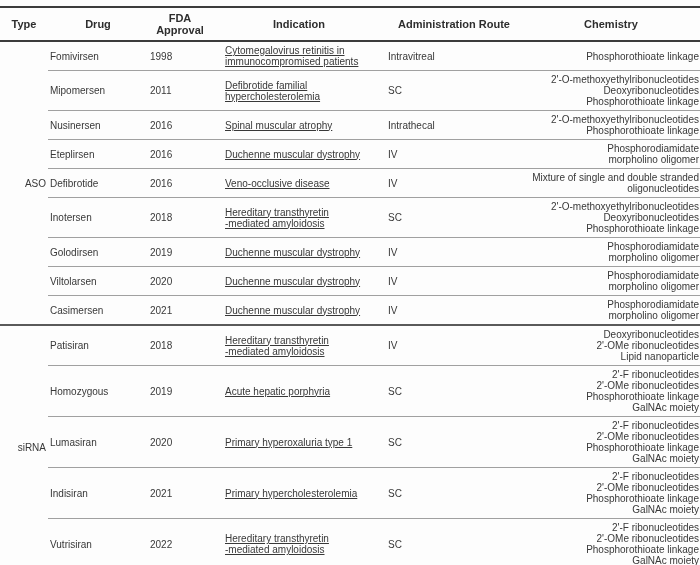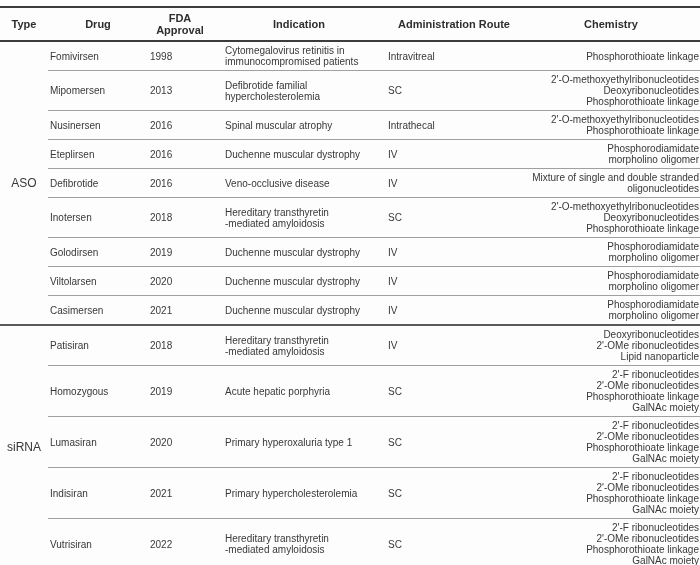--- a/index.html
+++ b/index.html
@@ -44,31 +44,32 @@
     white-space: pre-line;
   }
   tbody td {
     font-size: 10px;
     line-height: 11px;
     vertical-align: middle;
     padding: 3px 2px;
     white-space: pre-line;
   }
   tbody td.col-type {
-    text-align: center;
-    font-size: 12px;
+    text-align: right;
+    font-size: 10px;
   }
   tbody td.col-drug,
   tbody td.col-approval,
   tbody td.col-route {
   }
   tbody td.col-indication {
     text-align: left;
     padding-left: 13px;
     padding-right: 4px;
+    text-decoration: underline;
   }
   tbody td.col-chemistry {
     text-align: right;
     padding-left: 6px;
     padding-right: 1px;
   }
   
   tbody tr td { border-top: 1px solid #a0a0a0; }
   tbody tr.group-start td { border-top: none; }
   
@@ -103,21 +104,21 @@
           <td rowspan="9" class="col-type">ASO</td>
           <td class="col-drug">Fomivirsen</td>
           <td class="col-approval">1998</td>
           <td class="col-indication">Cytomegalovirus retinitis in
 immunocompromised patients</td>
           <td class="col-route">Intravitreal</td>
           <td class="col-chemistry">Phosphorothioate linkage</td>
         </tr>
         <tr>
           <td class="col-drug">Mipomersen</td>
-          <td class="col-approval">2013</td>
+          <td class="col-approval">2011</td>
           <td class="col-indication">Defibrotide familial
 hypercholesterolemia</td>
           <td class="col-route">SC</td>
           <td class="col-chemistry">2'-O-methoxyethylribonucleotides
 Deoxyribonucleotides
 Phosphorothioate linkage</td>
         </tr>
         <tr>
           <td class="col-drug">Nusinersen</td>
           <td class="col-approval">2016</td>

